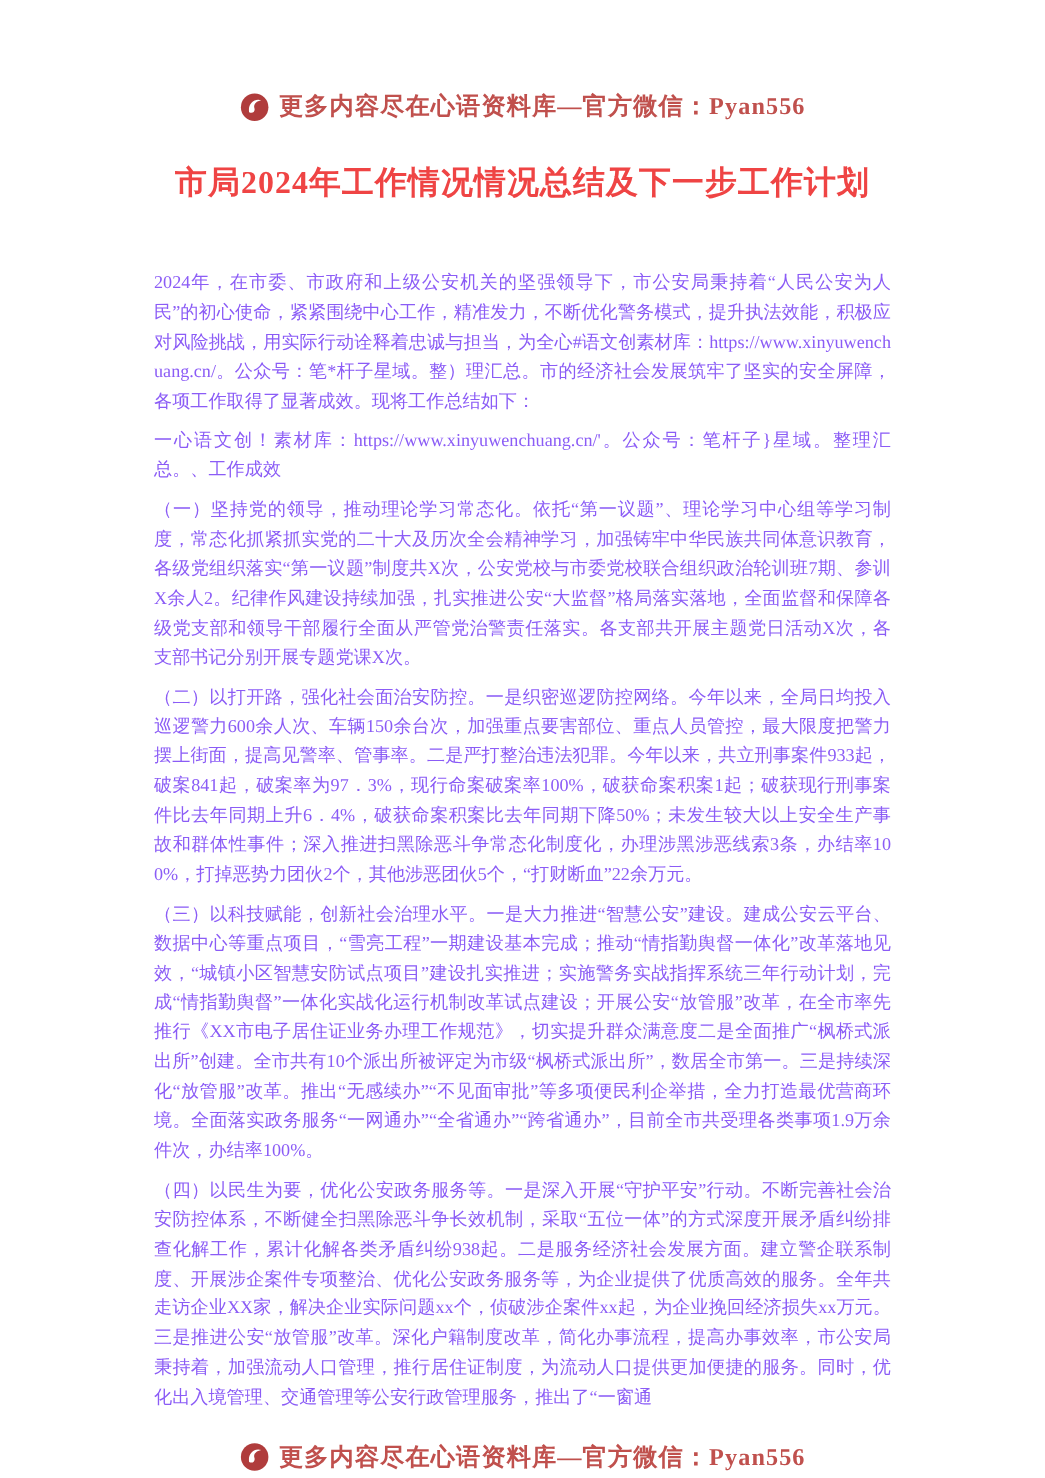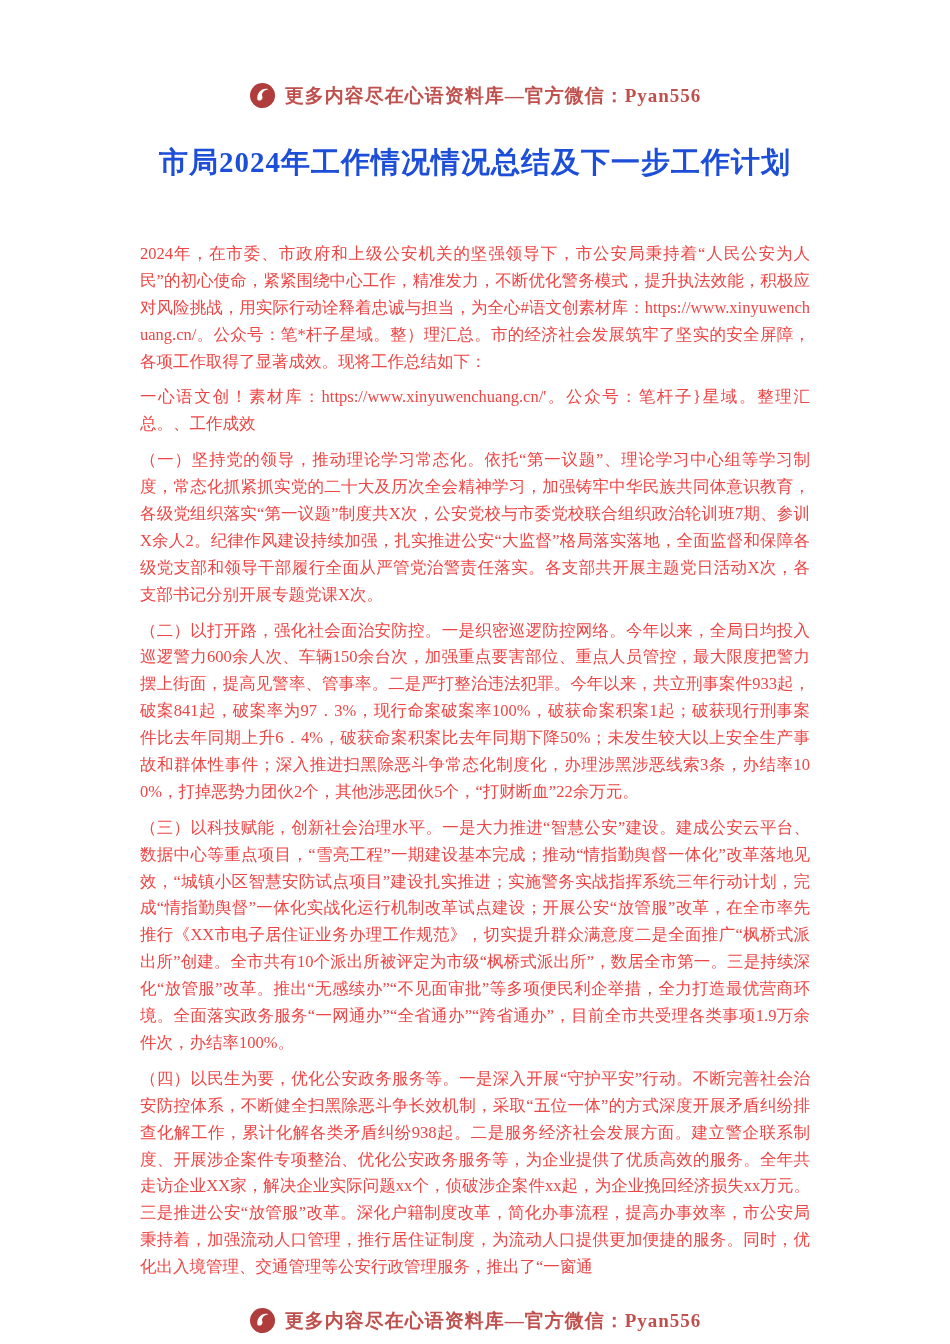--- a/index.html
+++ b/index.html
@@ -8,47 +8,47 @@
   .page {
     width: 950px;
     min-height: 1344px;
     background: #ffffff;
     padding: 82px 140px 40px 140px;
     font-family: "Liberation Serif", "DejaVu Serif", serif;
     color: #000000;
   }
   .watermark {
     display: flex;
-    align-items: flex-end;
+    align-items: center;
     justify-content: center;
     gap: 9px;
     color: #c0504d;
-    font-size: 19px;
+    font-size: 22px;
     font-weight: bold;
     letter-spacing: 1px;
   }
   .watermark .wm-icon { display: inline-flex; width: 27px; height: 27px; flex: 0 0 auto; }
   .watermark.top { margin-bottom: 34px; }
   .watermark.bottom { margin-top: 26px; }
   .doc-title {
     text-align: center;
     font-size: 29px;
     font-weight: bold;
     letter-spacing: 1px;
     margin-bottom: 58px;
-    color: #1d4ed8;
+    color: #ef4444;
   }
   .doc-body { }
   .para {
     font-size: 16.5px;
     line-height: 1.63;
     text-align: justify;
     word-break: break-all;
     margin-bottom: 9px;
-    color: #ef4444;
+    color: #8b5cf6;
   }
   .run { font-weight: normal; }
   .run.bold { font-weight: normal; }
 </style>
 </head>
 <body>
 
 <div class="page">
 
   <div class="watermark top" style="color: rgb(192, 80, 77);">

